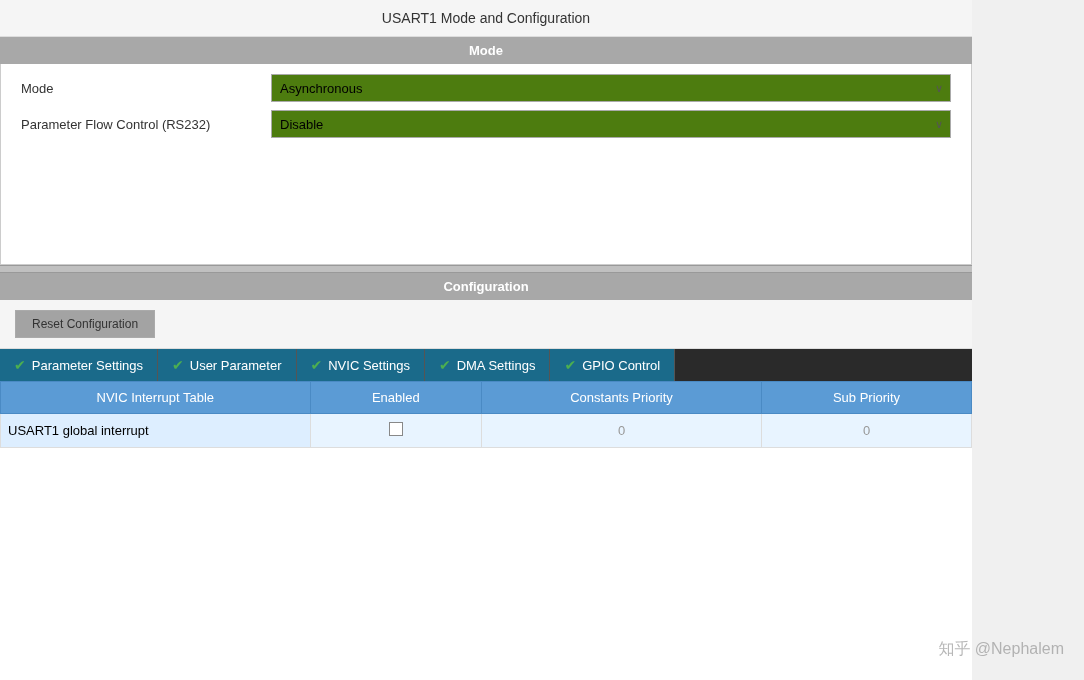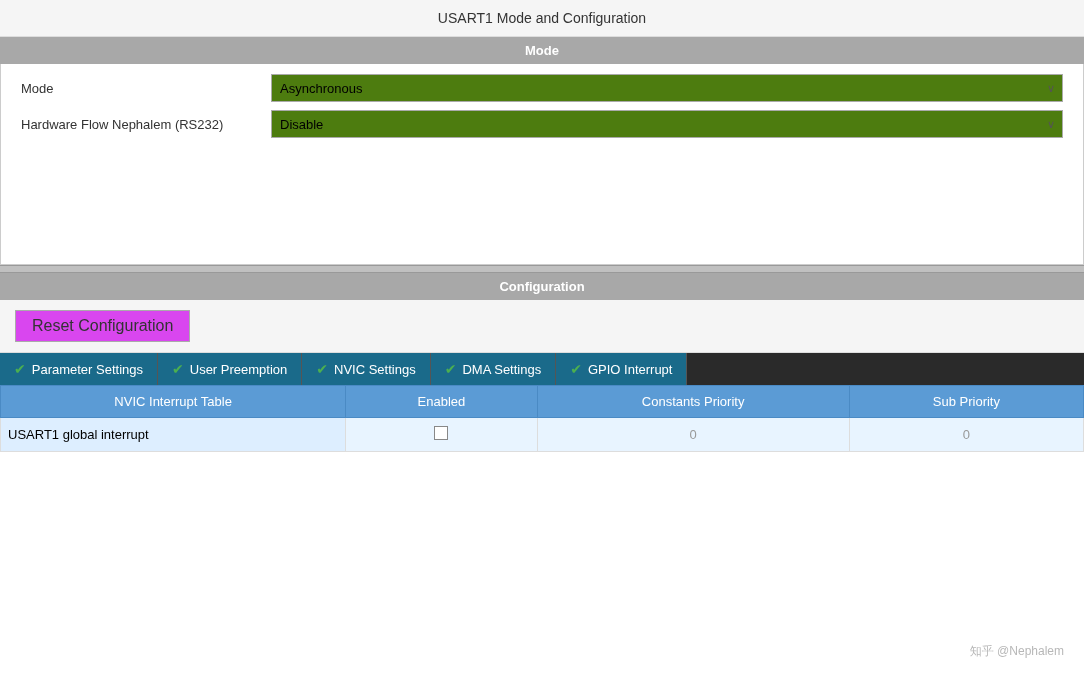--- a/index.html
+++ b/index.html
@@ -7,21 +7,21 @@
       font-family: Arial, sans-serif;
       font-size: 13px;
       background: #f0f0f0;
       width: 1084px;
       height: 680px;
       overflow: hidden;
       position: relative;
     }
 
     .main-container {
-      width: 1084px;
+      width: 972px;
       height: 680px;
       background: #ffffff;
       display: flex;
       flex-direction: column;
     }
 
     
     .page-title {
       text-align: center;
       padding: 10px;
@@ -107,24 +107,24 @@
       flex-direction: column;
     }
 
     .reset-btn-area {
       padding: 10px 15px;
       background: #f5f5f5;
       border-bottom: 1px solid #ddd;
     }
 
     .reset-btn {
-      background: #d946ef;
+      background: #a3a3a3;
       border: 1px solid #aaa;
       padding: 6px 16px;
-      font-size: 16px;
+      font-size: 12px;
       cursor: pointer;
       color: #333;
     }
 
     
     .tabs-container {
       display: flex;
       background: #2a2a2a;
       border-bottom: none;
     }
@@ -190,21 +190,21 @@
       background: white;
       display: inline-block;
     }
 
     
     .watermark {
       position: absolute;
       bottom: 20px;
       right: 20px;
       color: #999;
-      font-size: 12px;
+      font-size: 16px;
       opacity: 0.7;
     }
   </style>
 </head>
 <body>
 
 <div class="main-container">
 
   <div class="page-title">
     <span>USART1 Mode and Configuration</span>
@@ -219,21 +219,21 @@
 
       <div class="mode-row">
         <div class="mode-label">Mode</div>
         <div class="select-wrapper">
           <div class="select-value">Asynchronous</div>
           <span class="select-arrow">∨</span>
         </div>
       </div>
 
       <div class="mode-row">
-        <div class="mode-label">Hardware Flow Nephalem (RS232)</div>
+        <div class="mode-label">Parameter Flow Control (RS232)</div>
         <div class="select-wrapper">
           <div class="select-value">Disable</div>
           <span class="select-arrow">∨</span>
         </div>
       </div>
 
     </div>
   </div>
 
   <div class="divider-section"></div>
@@ -250,36 +250,36 @@
 
     <div class="tabs-container">
 
       <div class="tab">
         <span class="tab-check">✔</span>
         <span>Parameter Settings</span>
       </div>
 
       <div class="tab">
         <span class="tab-check">✔</span>
-        <span>User Preemption</span>
+        <span>User Parameter</span>
       </div>
 
       <div class="tab">
         <span class="tab-check">✔</span>
         <span>NVIC Settings</span>
       </div>
 
       <div class="tab">
         <span class="tab-check">✔</span>
         <span>DMA Settings</span>
       </div>
 
       <div class="tab">
         <span class="tab-check">✔</span>
-        <span>GPIO Interrupt</span>
+        <span>GPIO Control</span>
       </div>
 
     </div>
 
     <table class="nvic-table">
       <thead>
         <tr>
           <th>NVIC Interrupt Table</th>
           <th>Enabled</th>
           <th>Constants Priority</th>

